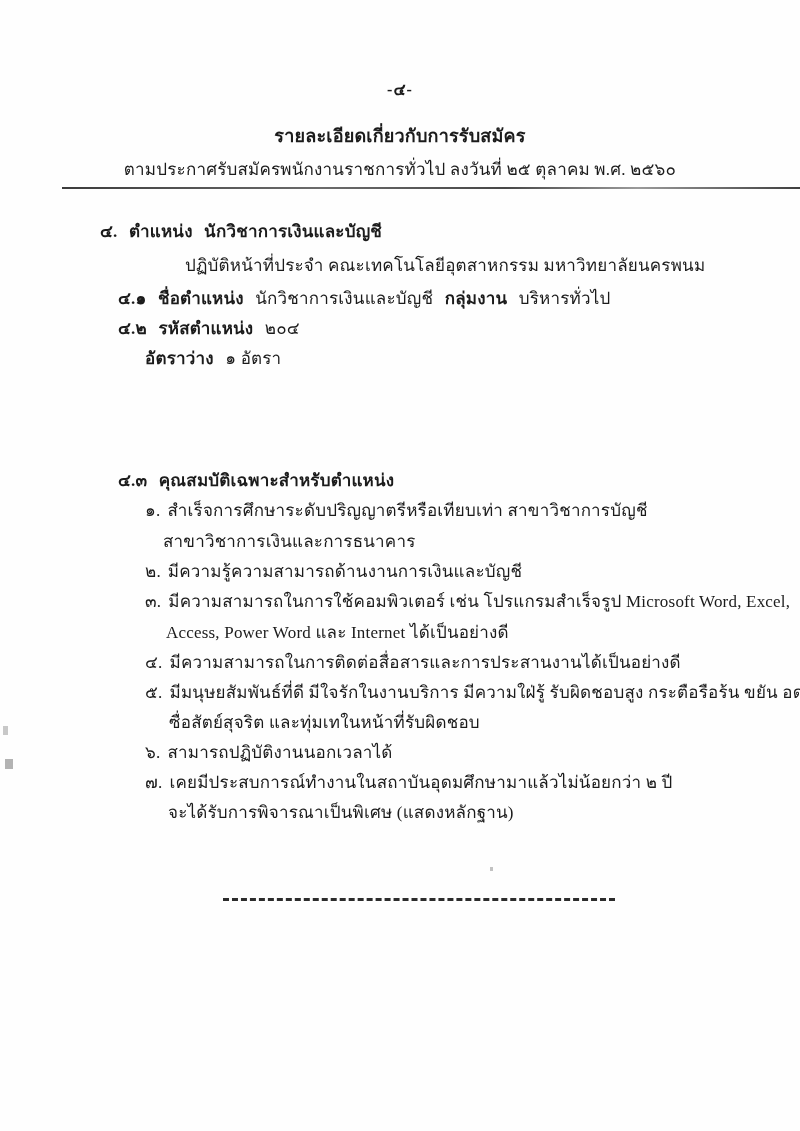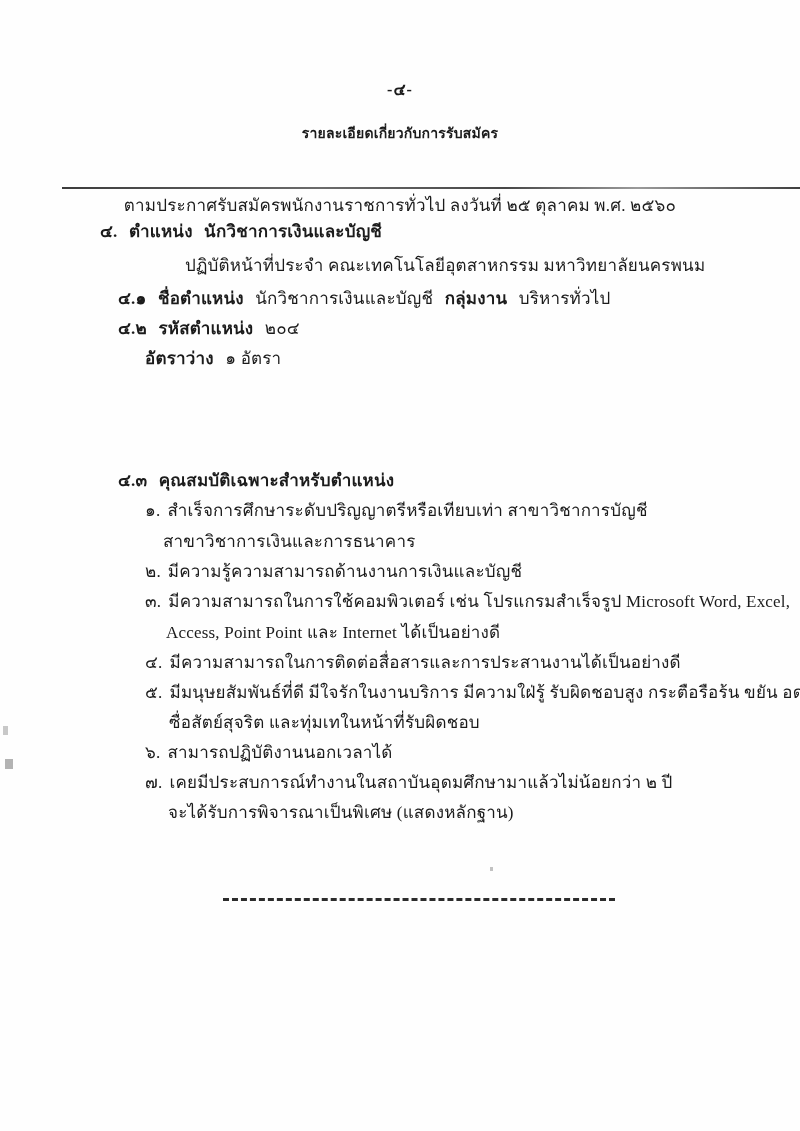--- a/index.html
+++ b/index.html
@@ -19,22 +19,22 @@
     font-size: 17px;
     line-height: 1.25;
     letter-spacing: 0.2px;
   }
   .center { left: 0; right: 0; text-align: center; }
   .b { font-weight: bold; }
   .u { text-underline-offset: 3px; }
   .gap > * + * { margin-left: 7px; }
   .num { margin-right: 7px; }
   .page-number { font-size: 16px; font-weight: bold; letter-spacing: 1px; }
-  .doc-title { font-size: 14px; font-weight: bold; }
-  .subtitle { font-size: 17px; margin-top: 36px; }
+  .doc-title { font-size: 18px; font-weight: bold; }
+  .subtitle { font-size: 17px; }
   .scan-rule {
     position: absolute;
     top: 187px; left: 62px; width: 738px; height: 2px;
     background: linear-gradient(90deg, #3c3c3c 0%, #6b6b6b 35%, #474747 60%, #9a9a9a 78%, #3f3f3f 100%);
   }
   .dashed-rule {
     position: absolute;
     top: 898px; left: 223px; width: 392px; height: 0;
     border-top: 3px dashed #2c2c2c;
   }
@@ -102,21 +102,21 @@
   </div>
 
   <div class="line" style="top:561px; left:145px">
     <span class="num">๒.</span><span>มีความรู้ความสามารถด้านงานการเงินและบัญชี</span>
   </div>
 
   <div class="line" style="top:591px; left:145px">
     <span class="num">๓.</span><span>มีความสามารถในการใช้คอมพิวเตอร์ เช่น โปรแกรมสำเร็จรูป Microsoft Word, Excel,</span>
   </div>
   <div class="line" style="top:622px; left:166px">
-    <span>Access, Point Point  และ Internet ได้เป็นอย่างดี</span>
+    <span>Access, Power Word  และ Internet ได้เป็นอย่างดี</span>
   </div>
 
   <div class="line" style="top:652px; left:145px">
     <span class="num">๔.</span><span>มีความสามารถในการติดต่อสื่อสารและการประสานงานได้เป็นอย่างดี</span>
   </div>
 
   <div class="line" style="top:682px; left:145px">
     <span class="num">๕.</span><span>มีมนุษยสัมพันธ์ที่ดี มีใจรักในงานบริการ มีความใฝ่รู้ รับผิดชอบสูง กระตือรือร้น ขยัน อดทน</span>
   </div>
   <div class="line" style="top:712px; left:169px">

